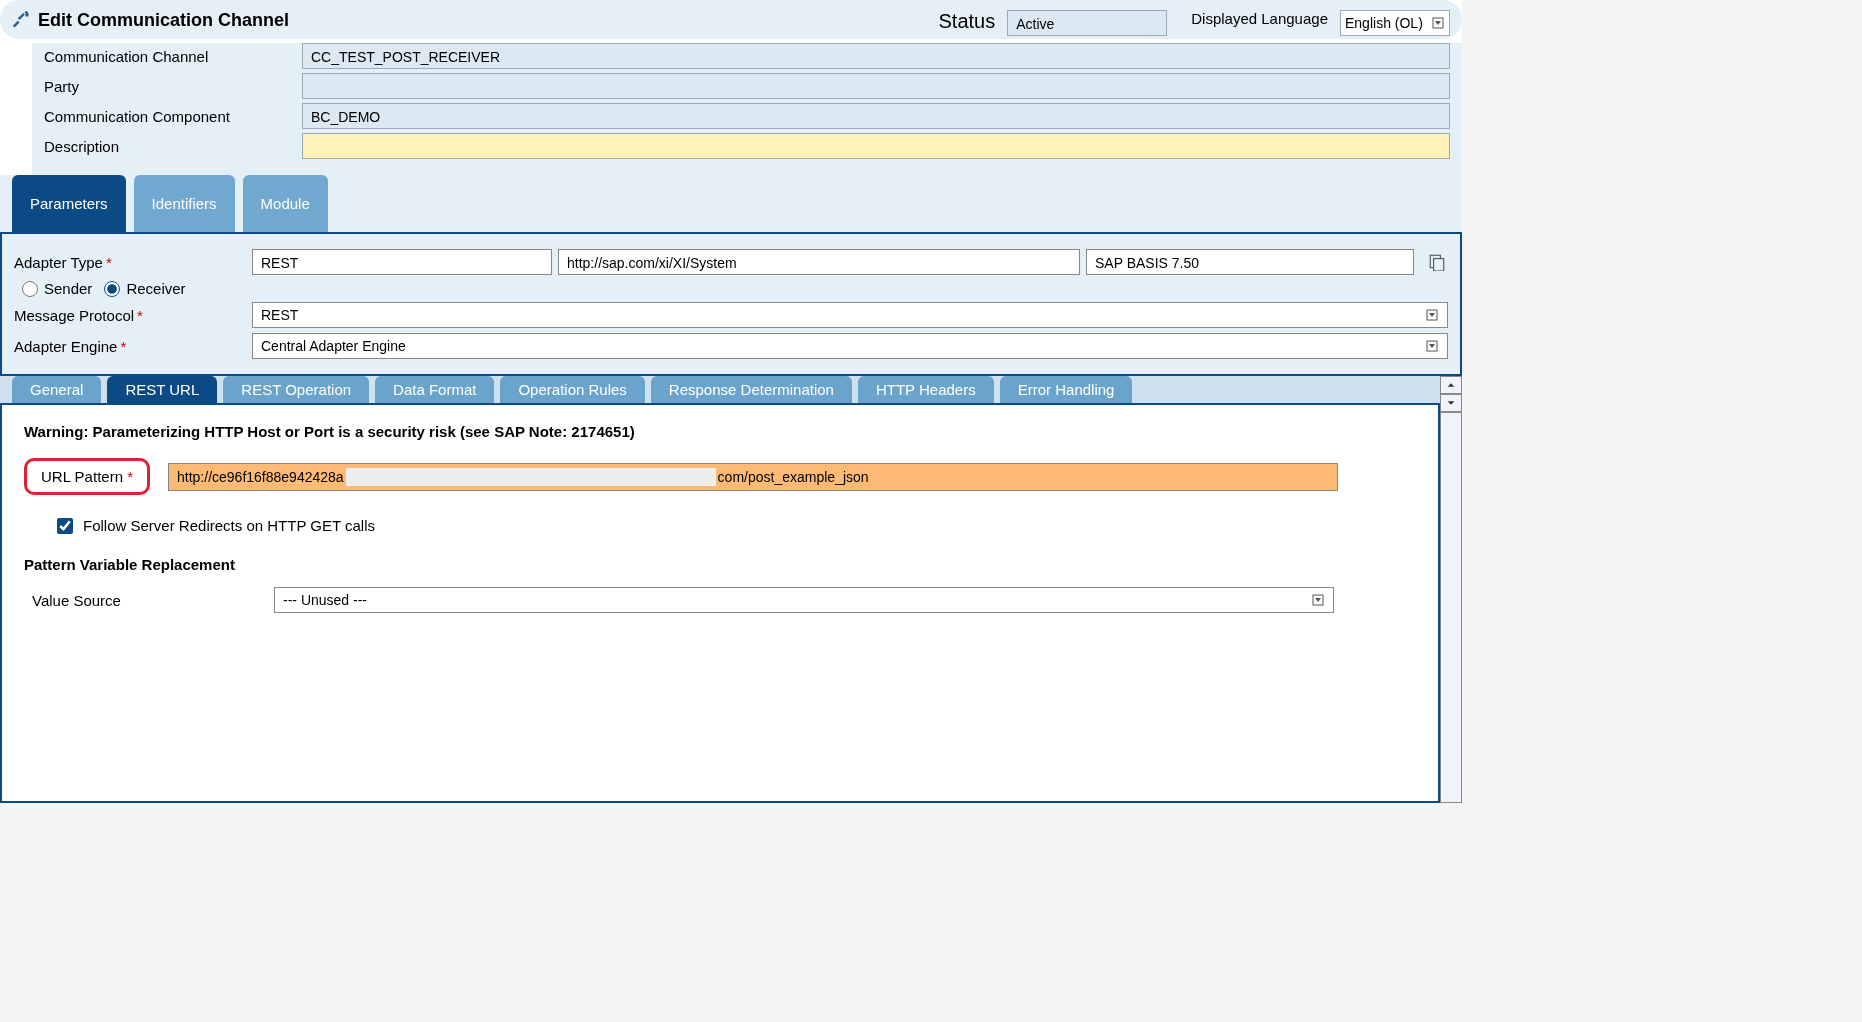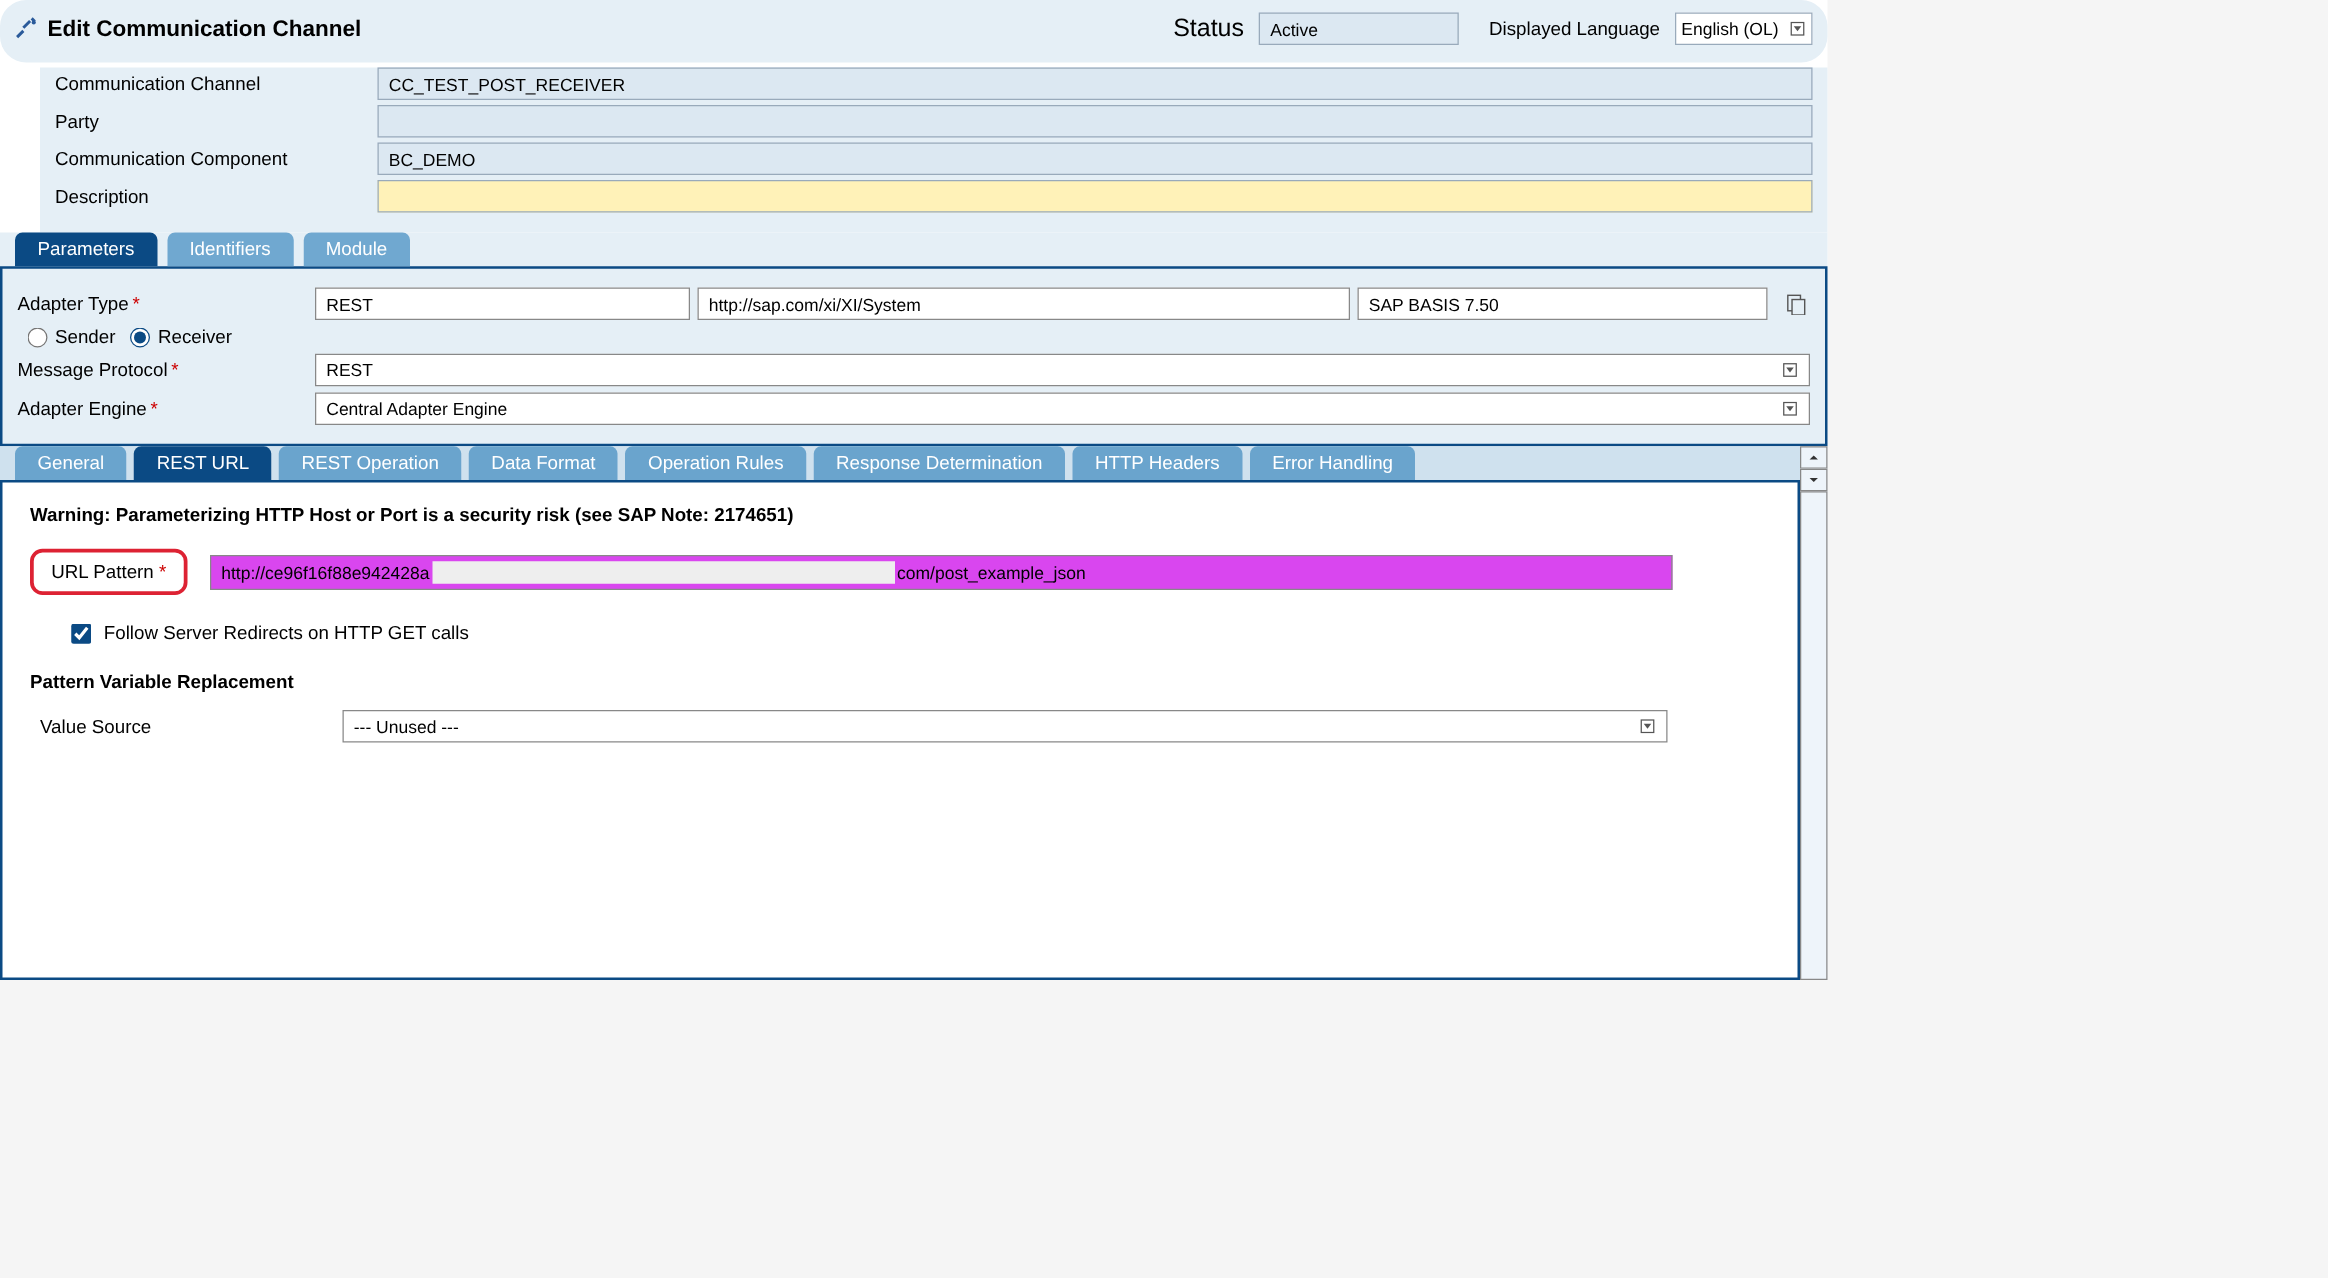--- a/index.html
+++ b/index.html
@@ -1,37 +1,37 @@
 <!DOCTYPE html>
 <html><head>
 <meta charset="utf-8">
 <style>
   * { box-sizing: border-box; margin: 0; padding: 0; font-family: Arial, Helvetica, sans-serif; }
   body { background: #f5f5f5; font-size: 14px; color: #000; }
   .window { width: 1462px; background: #fff; }
 
-  .title-bar { display: flex; align-items: center; padding: 10px 12px 14px 12px; background: #e5eff6; border-radius: 21px; }
+  .title-bar { display: flex; align-items: flex-start; padding: 10px 12px 3px 12px; background: #e5eff6; border-radius: 21px; }
   .title-bar .spacer { flex: 1; }
   .title-bar .title { font-size: 18px; font-weight: bold; margin-left: 6px; }
   .status-label { font-size: 20px; margin-right: 12px; }
   .status-field { width: 160px; height: 26px; border: 1px solid #9ab; background: #dce8f2; padding: 2px 8px; line-height: 22px; margin-right: 24px; }
   .lang-label { font-size: 15px; margin-right: 12px; }
   .lang-field { width: 110px; height: 26px; border: 1px solid #9ab; background: #fff; padding: 2px 4px; line-height: 22px; display: flex; align-items: center; }
   .lang-field .dropdown-icon { margin-left: auto; }
 
   .screwdriver-icon { width: 20px; height: 20px; }
 
   .header-form { background: #e5eff6; padding: 0 12px 12px 12px; margin-left: 32px; }
   .form-row { display: flex; align-items: center; margin: 4px 0; }
   .form-row .label { width: 258px; font-size: 15px; }
   .form-row .ro-field { flex: 1; height: 26px; border: 1px solid #9ab; background: #dce8f2; padding: 2px 8px; line-height: 22px; }
   .form-row .ro-field.yellow { background: #fff2b8; }
 
   .tabs1 { display: flex; background: #e5eff6; padding: 0 12px; gap: 8px; }
-  .tab1 { padding: 5px 18px; background: #70a8d0; color: #fff; font-size: 15px; border-top-left-radius: 6px; border-top-right-radius: 6px; cursor: pointer; }
+  .tab1 { padding: 20px 18px; background: #70a8d0; color: #fff; font-size: 15px; border-top-left-radius: 6px; border-top-right-radius: 6px; cursor: pointer; }
   .tab1.active { background: #0b4a84; }
 
   .params-panel { border: 2px solid #0b4a84; background: #e5eff6; padding: 10px 12px; }
   .params-row { display: flex; align-items: center; margin: 5px 0; gap: 6px; }
   .params-row .label { width: 232px; font-size: 15px; }
   .params-row .req { color: #c00; margin-left: 3px; }
   .input-field { height: 26px; border: 1px solid #888; background: #fff; padding: 2px 8px; line-height: 22px; }
   .input-field.dropdown { display: flex; align-items: center; }
   .input-field.dropdown .dropdown-icon { margin-left: auto; }
   .adapter-type-row .input-field { width: 300px; }
@@ -45,21 +45,21 @@
 
   .tabs2 { display: flex; background: #cfe1ee; padding: 0 0 0 12px; gap: 0; }
   .tab2 { padding: 5px 18px; background: #6aa4cd; color: #fff; font-size: 15px; border-top-left-radius: 6px; border-top-right-radius: 6px; cursor: pointer; margin-right: 6px; }
   .tab2.active { background: #0b4a84; }
   .scroll-btn { width: 22px; height: 18px; border: 1px solid #888; background: #eef4fa; display: flex; align-items: center; justify-content: center; cursor: pointer; }
 
   .rest-url-panel { border: 2px solid #0b4a84; background: #fff; padding: 18px 22px; position: relative; min-height: 400px; }
   .warning-line { font-weight: bold; font-size: 15px; margin-bottom: 18px; }
   .url-pattern-row { display: flex; align-items: center; margin-bottom: 22px; }
   .url-pattern-label { padding: 7px 14px; border: 3px solid #d23; border-radius: 10px; font-size: 15px; margin-right: 18px; }
-  .url-pattern-input { flex: 0 0 1170px; height: 28px; border: 1px solid #888; background: #d946ef; padding: 2px 8px; line-height: 24px; display: flex; align-items: center; }
+  .url-pattern-input { flex: 0 0 1170px; height: 28px; border: 1px solid #888; background: #fdba74; padding: 2px 8px; line-height: 24px; display: flex; align-items: center; }
   .url-blur { display: inline-block; height: 18px; width: 370px; background: #eee; margin: 0 2px; }
 
   .checkbox-row { display: flex; align-items: center; gap: 10px; margin-bottom: 22px; font-size: 15px; padding-left: 33px; }
   .section-label { font-weight: bold; font-size: 15px; margin-bottom: 14px; }
   .value-source-row { display: flex; align-items: center; }
   .value-source-row .vs-label { width: 250px; font-size: 15px; padding-left: 8px; }
   .value-source-row .input-field { flex: 0 0 1060px; }
 
   .content-wrap { display: flex; }
   .content-main { flex: 1; }

